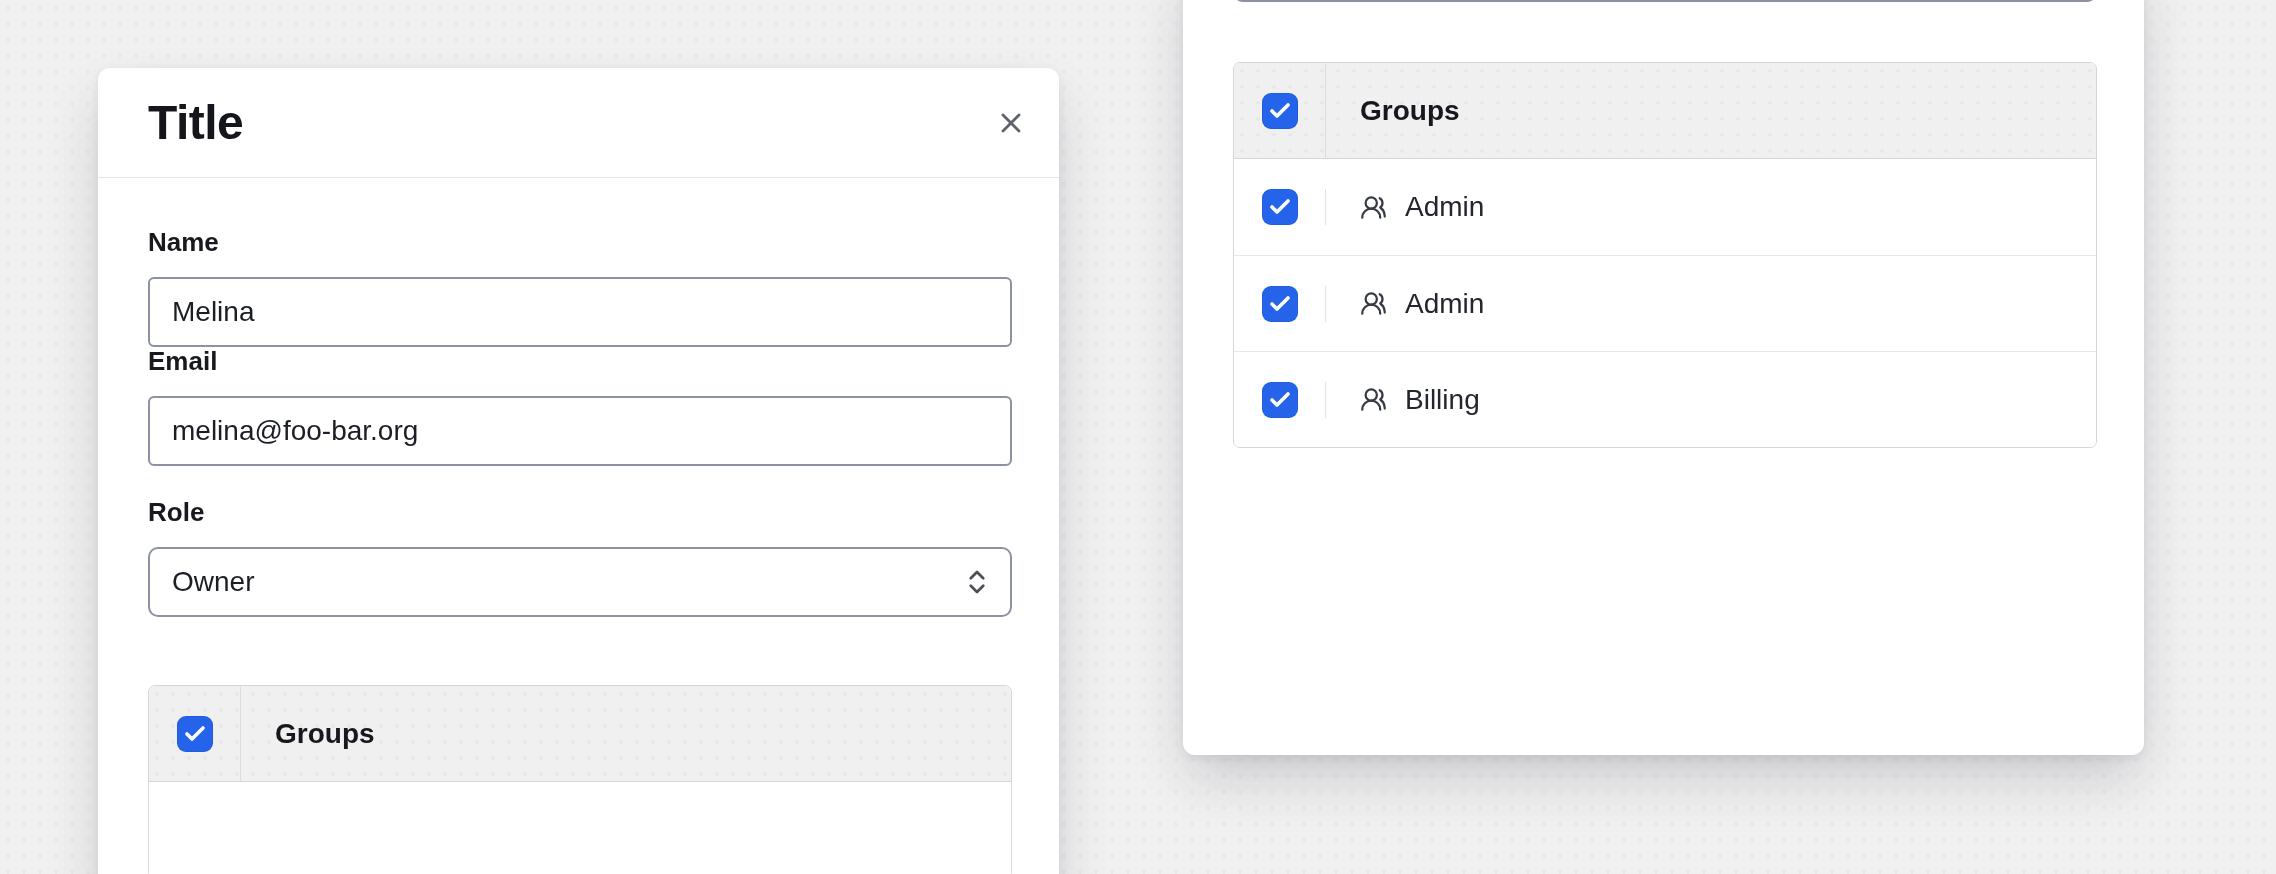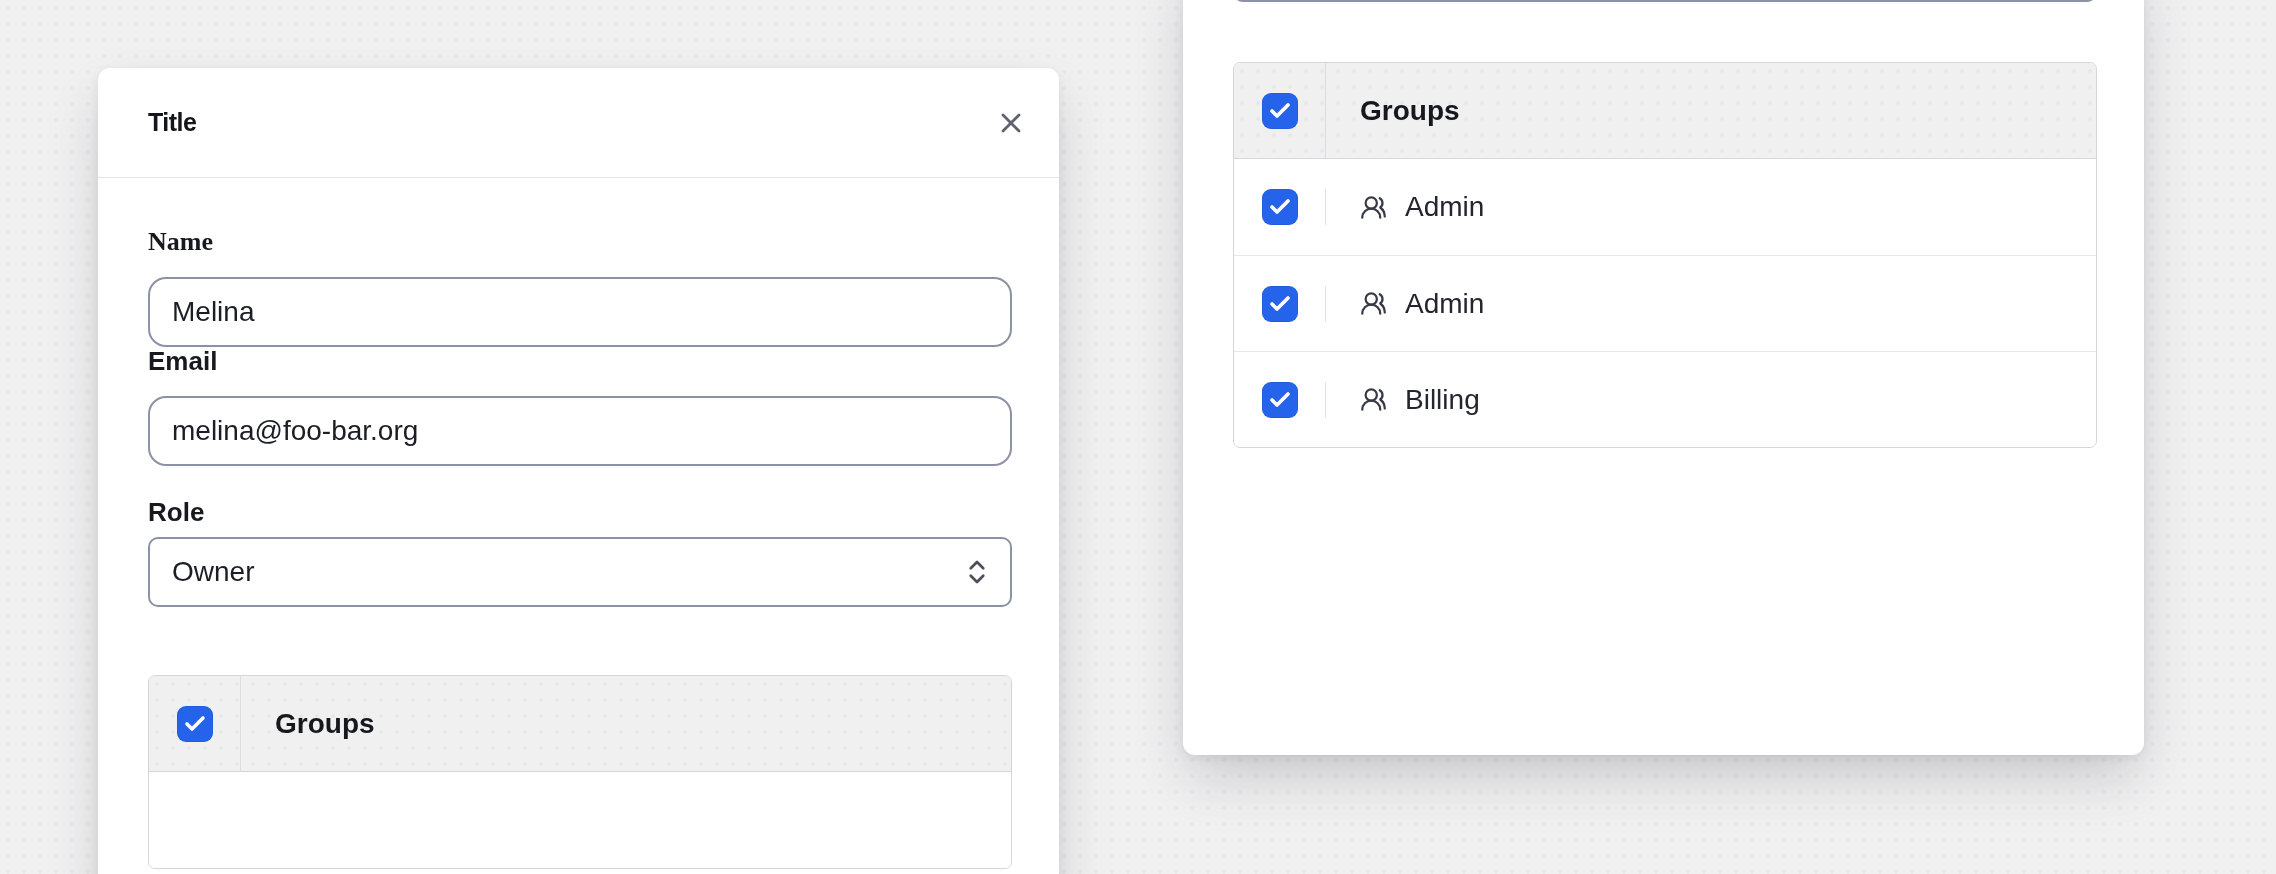--- a/index.html
+++ b/index.html
@@ -21,46 +21,46 @@
   .modal-left { left:98px; top:68px; width:961px; height:840px; }
   .card-right { left:1183px; top:-45px; width:961px; height:800px; }
 
   
   .m-header {
     height:110px;
     border-bottom:1px solid #e5e5e8;
     display:flex; align-items:center; justify-content:space-between;
     padding:0 26px 0 50px;
   }
-  .m-title { font-size:25px; font-weight:700; color:#14161b; letter-spacing:-0.5px; }
+  .m-title { font-size:48px; font-weight:700; color:#14161b; letter-spacing:-0.5px; }
   .close-btn {
     width:44px; height:44px; border:none; background:transparent;
     display:flex; align-items:center; justify-content:center;
     cursor:pointer; border-radius:8px;
   }
   .close-btn svg { width:32px; height:32px; stroke:#5d626d; stroke-width:2.1; fill:none;
                    stroke-linecap:round; stroke-linejoin:round; }
 
   
   .m-body { padding:0 50px; }
   .f-label { display:block; font-size:26px; font-weight:700; color:#17191f; line-height:28px; }
-  .lbl-name  { margin-top:50px;font-family:Liberation Serif, serif; }
+  .lbl-name  { margin-top:50px; }
   .lbl-email { }
   .lbl-role  { margin-top:32px; }
   .t-input {
     margin-top:21px;
     width:864px; height:70px;
-    border:2px solid #8c92a4; border-radius:18px;
+    border:2px solid #8c92a4; border-radius:6px;
     padding:0 22px;
     font-family:"Liberation Sans", sans-serif;
     font-size:28px; color:#1b1e24; background:#fff;
     outline:none; display:block;
   }
   .sel-box {
-    margin-top:11px;
+    margin-top:21px;
     width:864px; height:70px;
     border:2px solid #8c92a4; border-radius:10px;
     background:#fff;
     display:flex; align-items:center; justify-content:space-between;
     padding:0 18px 0 22px;
     font-size:28px; color:#1b1e24;
     cursor:pointer;
   }
   .sel-box svg { width:30px; height:30px; stroke:#4a4f59; stroke-width:2.2; fill:none;
                  stroke-linecap:round; stroke-linejoin:round; }

